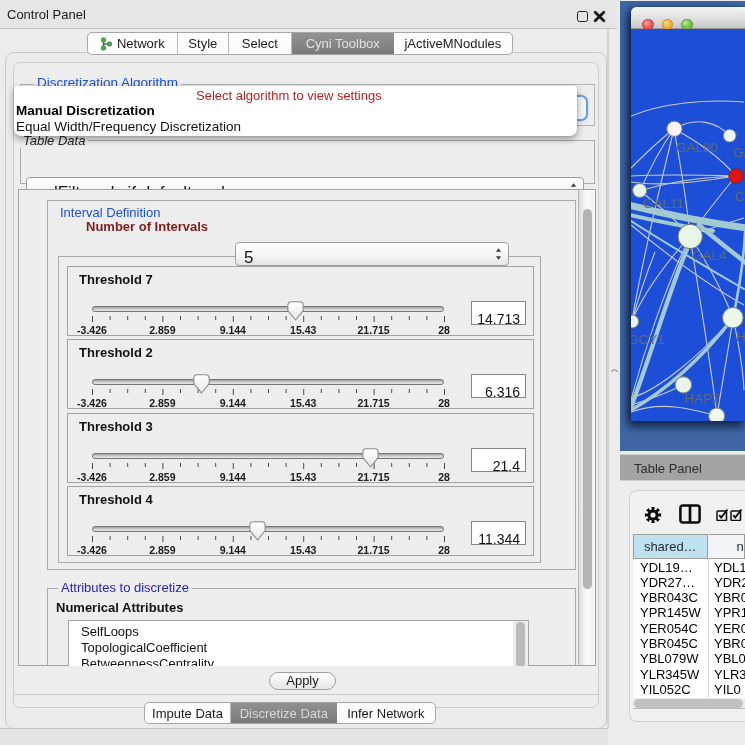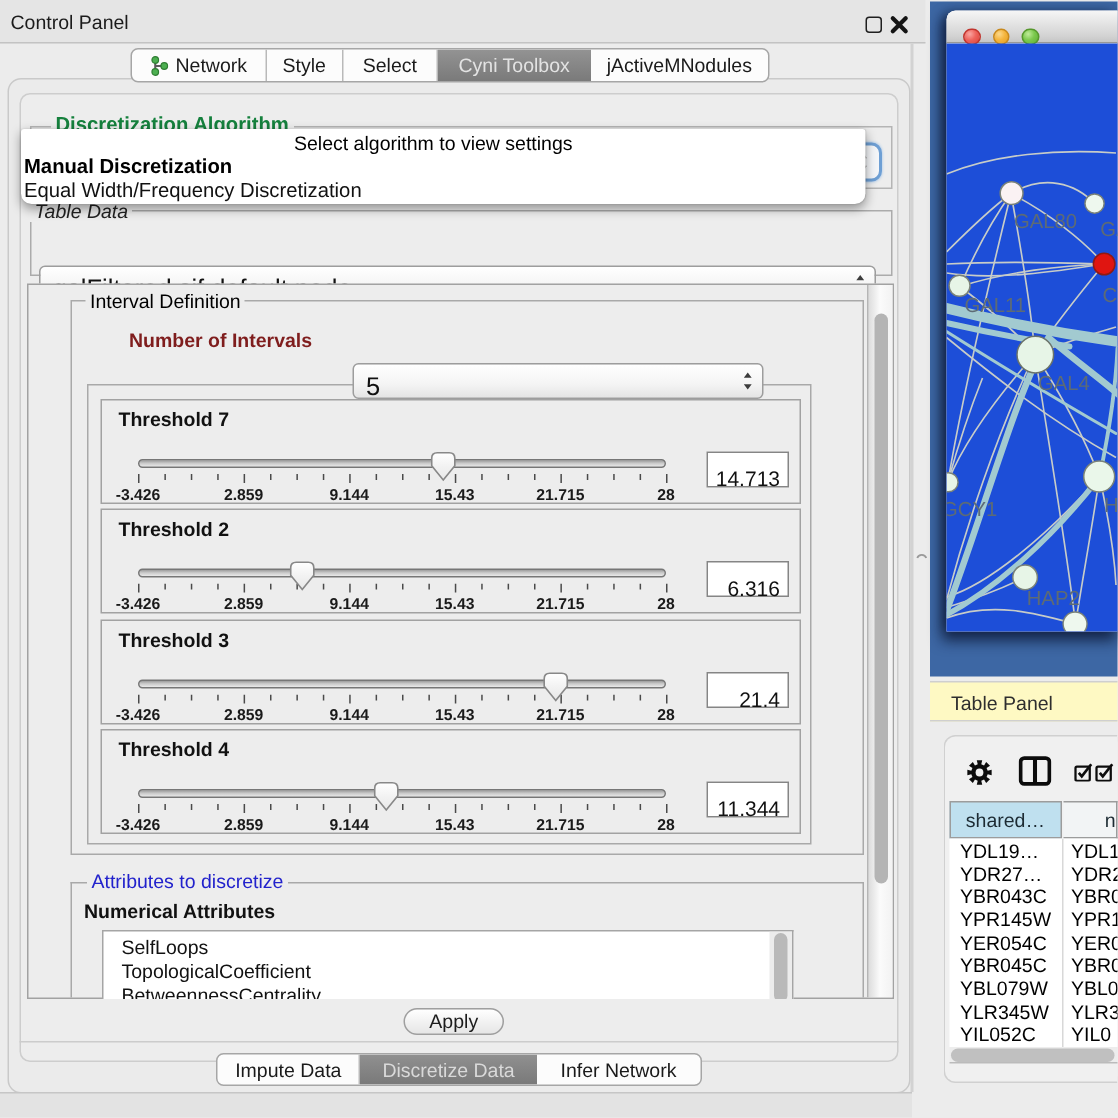--- a/index.html
+++ b/index.html
@@ -20,27 +20,27 @@
 #botstrip { position:absolute; left:0; top:728px; width:608px; height:17px; background:#e3e3e3; border-top:1px solid #c6c6c6; }
 
 #toptabs { position:absolute; left:87px; top:32px; width:426px; height:23px;
   background:#fcfcfc; border:1px solid #a6a6a6; border-radius:5px; overflow:hidden;
   display:flex; font-size:13px; color:#1a1a1a; }
 #toptabs .seg { height:100%; display:flex; align-items:center; justify-content:center; border-right:1px solid #b9b9b9; }
 #toptabs .seg:last-child { border-right:none; }
 #toptabs .sel { background:linear-gradient(#939393,#7a7a7a); color:#e3e3e3; border-right:none; }
 
 .gtitle { position:absolute; font-size:13px; }
-#dalabel { left:34px; top:75px; font-weight:700; color:#15803d; background:#ededed; padding:0 3px; font-size:13.5px; }
+#dalabel { left:34px; top:75px; font-weight:400; color:#1d4ed8; background:#ededed; padding:0 3px; font-size:13.5px; }
 #dabox { position:absolute; left:20px; top:84px; width:575px; height:42px; border:1px solid #b5b5b5; }
 #focuscombo { position:absolute; left:556px; top:95px; width:32px; height:26px; border-radius:7px;
   background:#f4f6f9; border:2.5px solid #6e9fd4; box-shadow:0 0 2px #9cc0e8; }
 #popup { position:absolute; left:14px; top:86px; width:563px; height:50px; background:#ffffff;
   border-radius:2px 2px 7px 7px; box-shadow:0 3px 7px rgba(0,0,0,0.38), 0 0 1px rgba(0,0,0,0.2); }
-#popup .prompt { position:absolute; left:182px; top:2px; font-size:13px; color:#000000; }
+#popup .prompt { position:absolute; left:182px; top:2px; font-size:13px; color:#b91c1c; }
 #popup .it1 { position:absolute; left:2px; top:17px; font-size:13.5px; font-weight:700; color:#000; }
 #popup .it2 { position:absolute; left:2px; top:33px; font-size:13.5px; color:#111; }
 #tdlabel { left:20px; top:133px; color:#222; background:#ededed; padding:0 3px;font-style:italic; }
 #tdbox { position:absolute; left:20px; top:140px; width:575px; height:44px; border:1px solid #ababab; }
 .aquacombo { position:absolute; background:linear-gradient(#ffffff,#f4f4f4 60%,#e4e4e4);
   border:1px solid #9d9d9d; border-radius:4px; font-size:17px; color:#111;margin-top:24px; }
 .aquacombo .txt { position:absolute; left:8px; top:4.5px; }
 .arrows { position:absolute; right:6px; top:50%; transform:translateY(-50%); width:7px; height:14px; }
 
 #viewport { position:absolute; left:18px; top:189px; width:578px; height:477px;
@@ -66,35 +66,35 @@
 #listbox { position:absolute; left:68px; top:620px; width:461px; height:46px; background:#ffffff;
   border:1px solid #a5a5a5; border-bottom:none; font-size:13px; color:#111; overflow:hidden; }
 #listbox .li { position:absolute; left:12px; }
 #listscroll { position:absolute; right:0; top:0; width:15px; height:46px; background:#ececec; }
 #listthumb { position:absolute; left:3px; top:1px; width:9px; height:46px; background:#b9b9b9; border-radius:4.5px; }
 
 #applybtn { position:absolute; left:269px; top:672px; width:67px; height:18px;
   background:linear-gradient(#ffffff,#f2f2f2 50%,#e6e6e6); border:1px solid #9f9f9f; border-radius:9px;
   font-size:13px; color:#1c1c1c; text-align:center; line-height:16px; }
 #sepline { position:absolute; left:13px; top:694px; width:586px; height:1px; background:#cccccc; }
-#bottabs { position:absolute; left:144px; top:702px; width:324px; height:22px;
+#bottabs { position:absolute; left:144px; top:702px; width:292px; height:22px;
   background:#fcfcfc; border:1px solid #a6a6a6; border-radius:5px; overflow:hidden;
   display:flex; font-size:13px; color:#1a1a1a; }
 #bottabs .seg { height:100%; display:flex; align-items:center; justify-content:center; border-right:1px solid #b9b9b9; }
 #bottabs .seg:last-child { border-right:none; }
 #bottabs .sel { background:linear-gradient(#909090,#797979); color:#d9d9d9; border-right:none; }
 
 #bluearea { position:absolute; left:620px; top:1px; width:125px; height:450px; background:#3d67a4; }
 #macwin { position:absolute; left:631px; top:7px; width:114px; height:414px;
   border-radius:6px 0 0 0; box-shadow:-2px 5px 9px 1px rgba(8,18,46,0.72), -4px 0 7px -2px rgba(8,18,46,0.5); background:#ffffff; }
 #mactitle { position:absolute; left:0; top:0; width:114px; height:22px; border-radius:6px 0 0 0;
   background:linear-gradient(#f6f6f6,#d3d3d3 80%,#c6c6c6); border-bottom:1px solid #979797; }
 .light { position:absolute; top:11.5px; width:11.5px; height:11.5px; border-radius:50%; }
 #canvas { position:absolute; left:0px; top:22px; width:114px; height:392px; background:#1d4ed8; overflow:hidden; }
-#tpbar { position:absolute; left:620px; top:454px; width:125px; height:27px; background:#fef9c3;
+#tpbar { position:absolute; left:620px; top:454px; width:125px; height:27px; background:#a3a3a3;
   border-top:1px solid #cfcfcf; border-bottom:1px solid #cfcfcf; }
 #tpbar span { position:absolute; left:14px; top:6px; font-size:13px; color:#2e2e2e; }
 #tablebox { position:absolute; left:629px; top:490px; width:116px; height:232px;
   background:#f0f0f0; border:1px solid #d0d0d0; border-radius:8px 0 0 8px; border-right:none; }
 #theader1 { position:absolute; left:633px; top:534px; width:74.5px; height:25px; background:#bfe0ef;
   border:1px solid #9c9c9c; font-size:13px; color:#1d2b33; text-align:center; padding-top:4px; }
 #theader2 { position:absolute; left:708.5px; top:534px; width:36.5px; height:25px; background:#f2f4f5;
   border:1px solid #9c9c9c; border-left:none; font-size:13px; color:#1d2b33; padding:4px 0 0 28px; }
 #tbody { position:absolute; left:633px; top:559px; width:112px; height:139px; background:#ffffff; overflow:hidden; }
 .trow { position:absolute; left:0; width:112px; height:15.3px; font-size:13px; color:#000; }
@@ -290,21 +290,21 @@
 
 <div id="popup">
   <span class="prompt">Select algorithm to view settings</span>
   <span class="it1">Manual Discretization</span>
   <span class="it2">Equal Width/Frequency Discretization</span>
 </div>
 
 <div id="viewport">
 
   <div class="group" style="left:28px;top:10px;width:529px;height:370px"></div>
-  <div class="glabel" style="left:38px;top:3px;color:#000000">Interval Definition</div>
+  <div class="glabel" style="left:38px;top:15px;color:#1d4ed8">Interval Definition</div>
 
   <div class="group" style="left:39px;top:66px;width:483px;height:307px"></div>
 
   <div class="group" style="left:28px;top:398px;width:529px;height:90px;border-bottom:none"></div>
   <div class="glabel" style="left:39px;top:390px;color:#2222cc">Attributes to discretize</div>
   <div id="vscroll">
       <div id="vthumb"></div>
     </div>
 </div>
 

